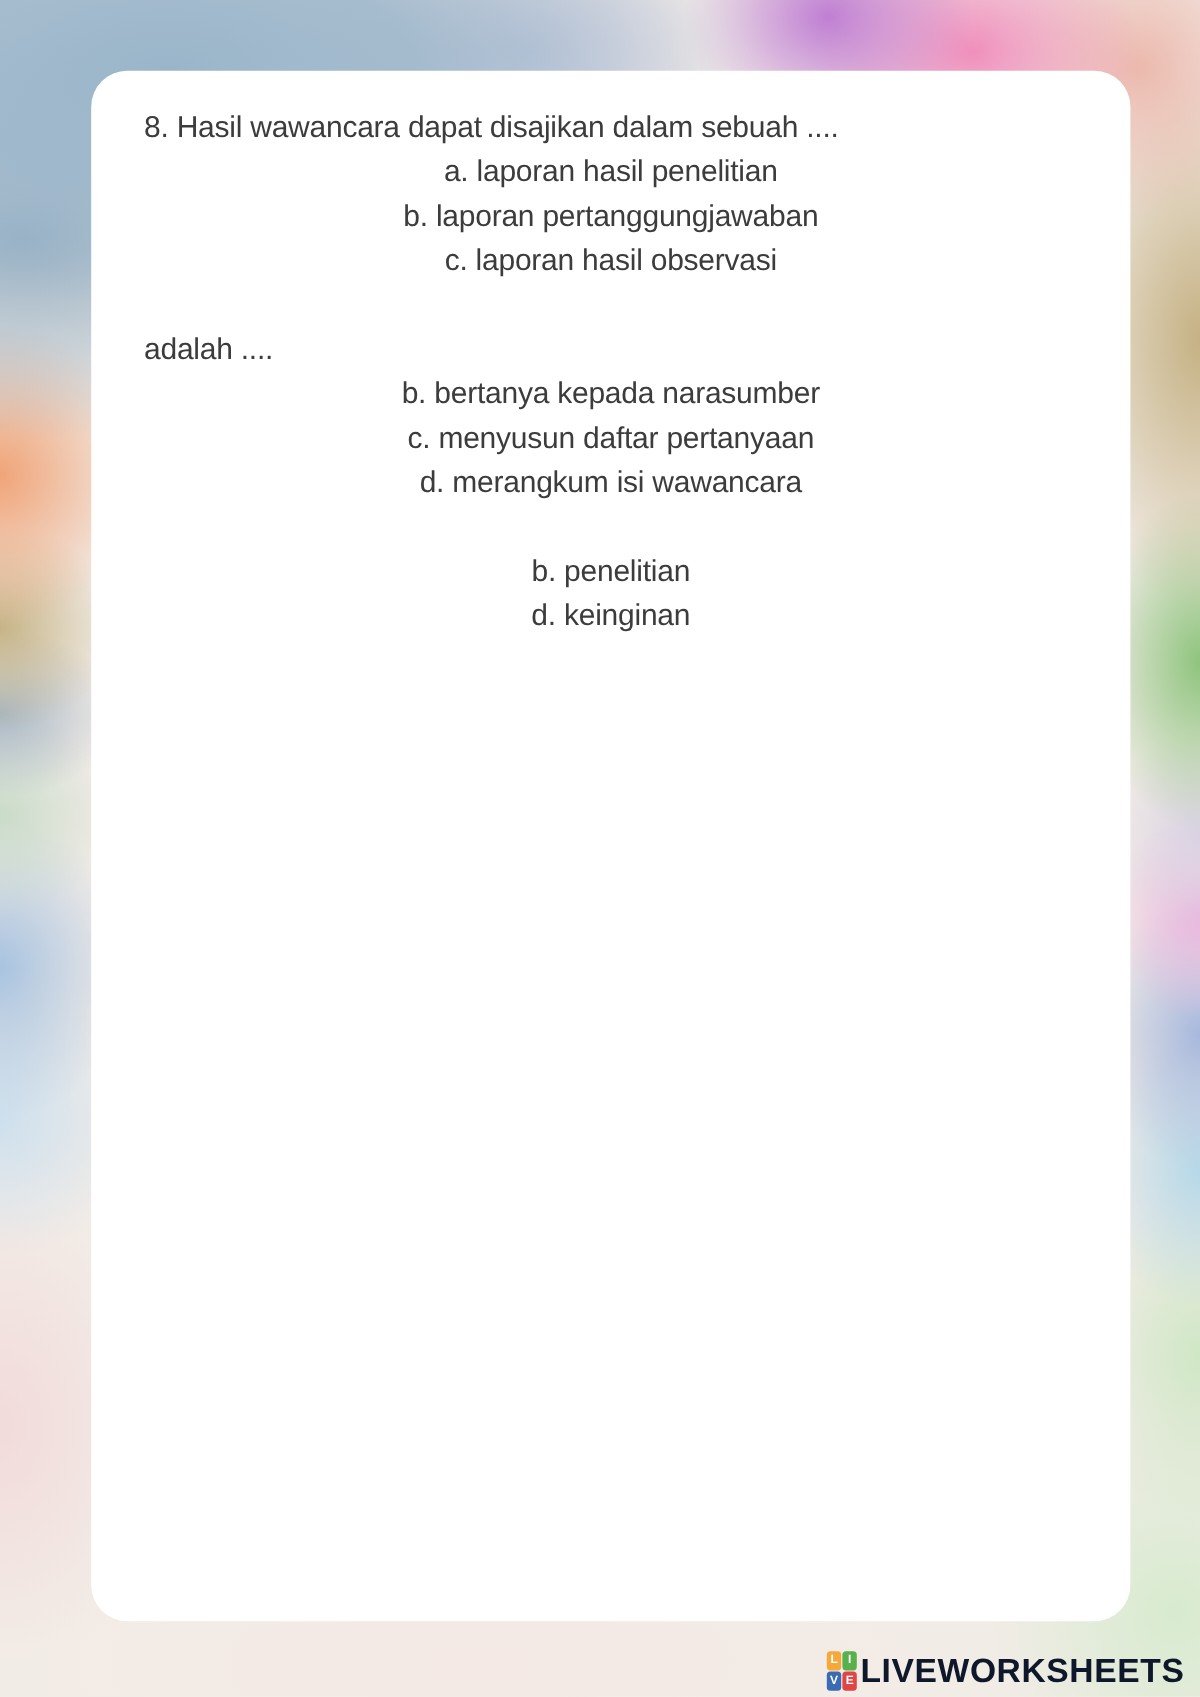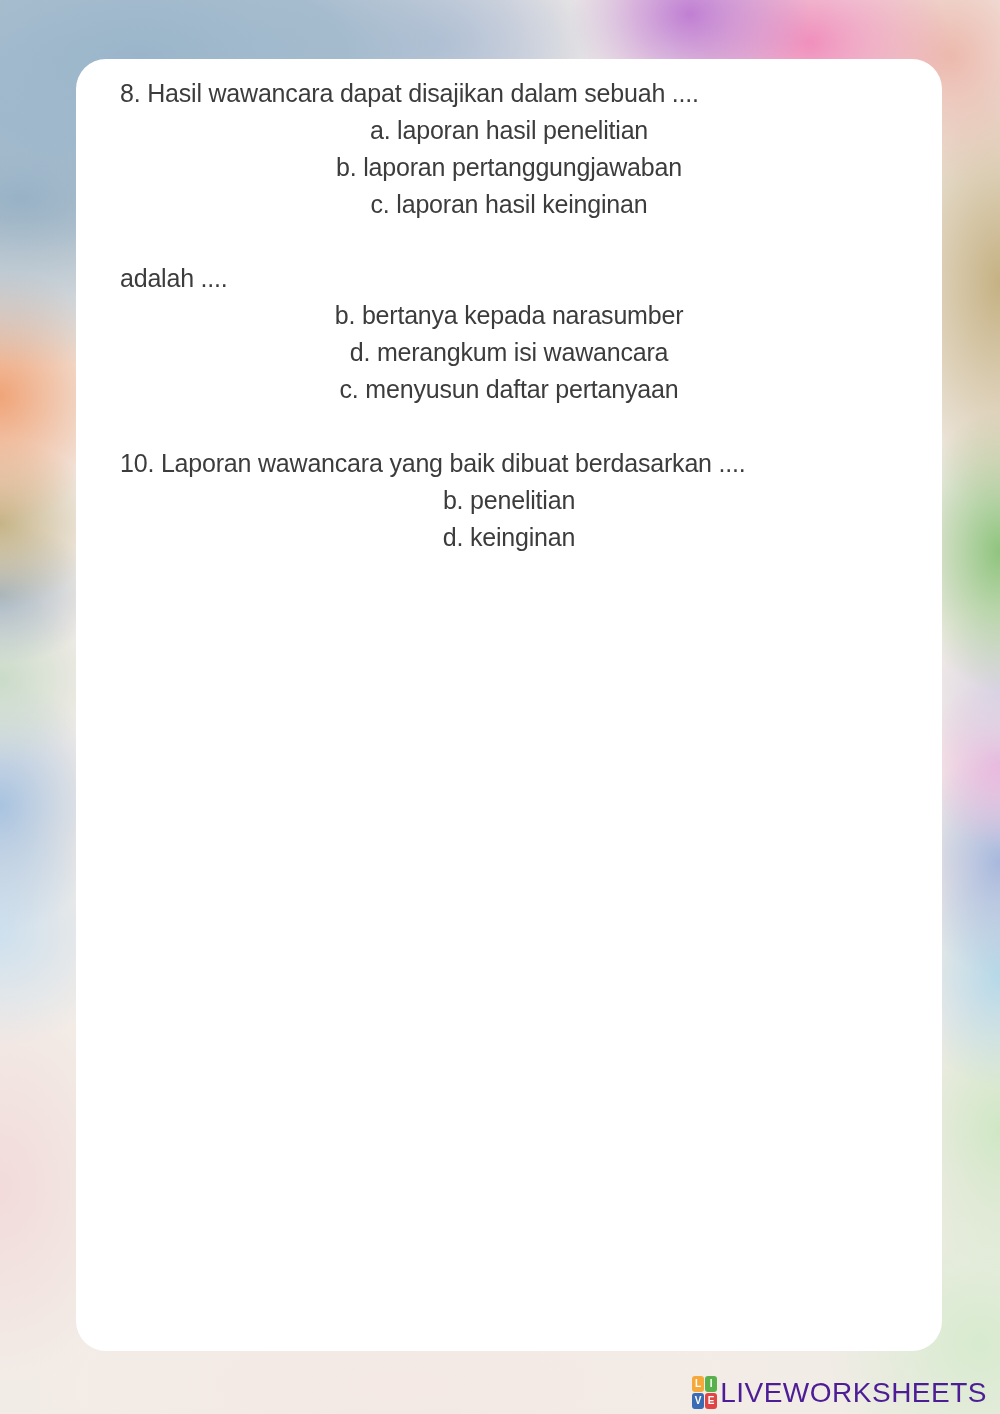--- a/index.html
+++ b/index.html
@@ -29,56 +29,55 @@
       radial-gradient(ellipse 10% 5% at 0% 42%, #a6b6c3 0%, rgba(166,182,195,0) 100%),
       radial-gradient(ellipse 10% 6% at 0% 48%, #c9dbc9 0%, rgba(201,219,201,0) 100%),
       radial-gradient(ellipse 11% 9% at 0% 57%, #a8c3e0 0%, rgba(168,195,224,0) 100%),
       radial-gradient(ellipse 12% 8% at 0% 66%, #cde0ee 0%, rgba(205,224,238,0) 100%),
       radial-gradient(ellipse 14% 14% at 0% 84%, #f2dbda 0%, rgba(242,219,218,0) 100%),
       radial-gradient(ellipse 40% 10% at 40% 98%, #f4e9e4 0%, rgba(244,233,228,0) 100%);
   }
 
   .card{position:absolute;left:76px;top:59px;width:866px;height:1292px;
     background:#ffffff;border-radius:30px;box-sizing:border-box;
-    padding:16px 44px;}
+    padding:29px 44px;}
 
   .question{margin:0 0 37px 0;}
   .q-line,.option{font-size:25px;line-height:37px;color:#3c3c3c;letter-spacing:-0.2px;white-space:nowrap;}
   .option{cursor:pointer;text-align:center;}
 
   .footer{position:absolute;right:13px;bottom:5px;display:flex;align-items:center;cursor:pointer;}
   .logo-grid{display:grid;grid-template-columns:12px 12px;grid-auto-rows:16px;gap:1px;margin-right:3px;}
   .logo-tile{border-radius:3px;color:#ffffff;font-size:10px;font-weight:bold;
     display:flex;align-items:center;justify-content:center;line-height:1;}
-  .brand{font-size:28px;font-weight:normal;color:#4c1d95;letter-spacing:0.5px;line-height:33px;}
+  .brand{font-size:28px;font-weight:bold;color:#0f172a;letter-spacing:0.5px;line-height:33px;}
 </style>
 </head>
 <body>
 
 <div class="page">
   <div class="bg"></div>
 
   <div class="card">
 
     <div class="question">
       <div class="q-line">8. Hasil wawancara dapat disajikan dalam sebuah ....</div>
       <div class="option">a. laporan hasil penelitian</div>
       <div class="option">b. laporan pertanggungjawaban</div>
-      <div class="option">c. laporan hasil keinginan</div>
+      <div class="option">c. laporan hasil observasi</div>
     </div>
 
     <div class="question">
       <div class="q-line">adalah ....</div>
       <div class="option">b. bertanya kepada narasumber</div>
+      <div class="option">c. menyusun daftar pertanyaan</div>
       <div class="option">d. merangkum isi wawancara</div>
-      <div class="option">c. menyusun daftar pertanyaan</div>
     </div>
 
     <div class="question">
-      <div class="q-line">10. Laporan wawancara yang baik dibuat berdasarkan ....</div>
       <div class="option">b. penelitian</div>
       <div class="option">d. keinginan</div>
     </div>
 
   </div>
 
   <div class="footer">
     <div class="logo-grid">
       <div class="logo-tile" style="background: rgb(245, 169, 58);">L</div>
       <div class="logo-tile" style="background: rgb(88, 177, 76);">I</div>

